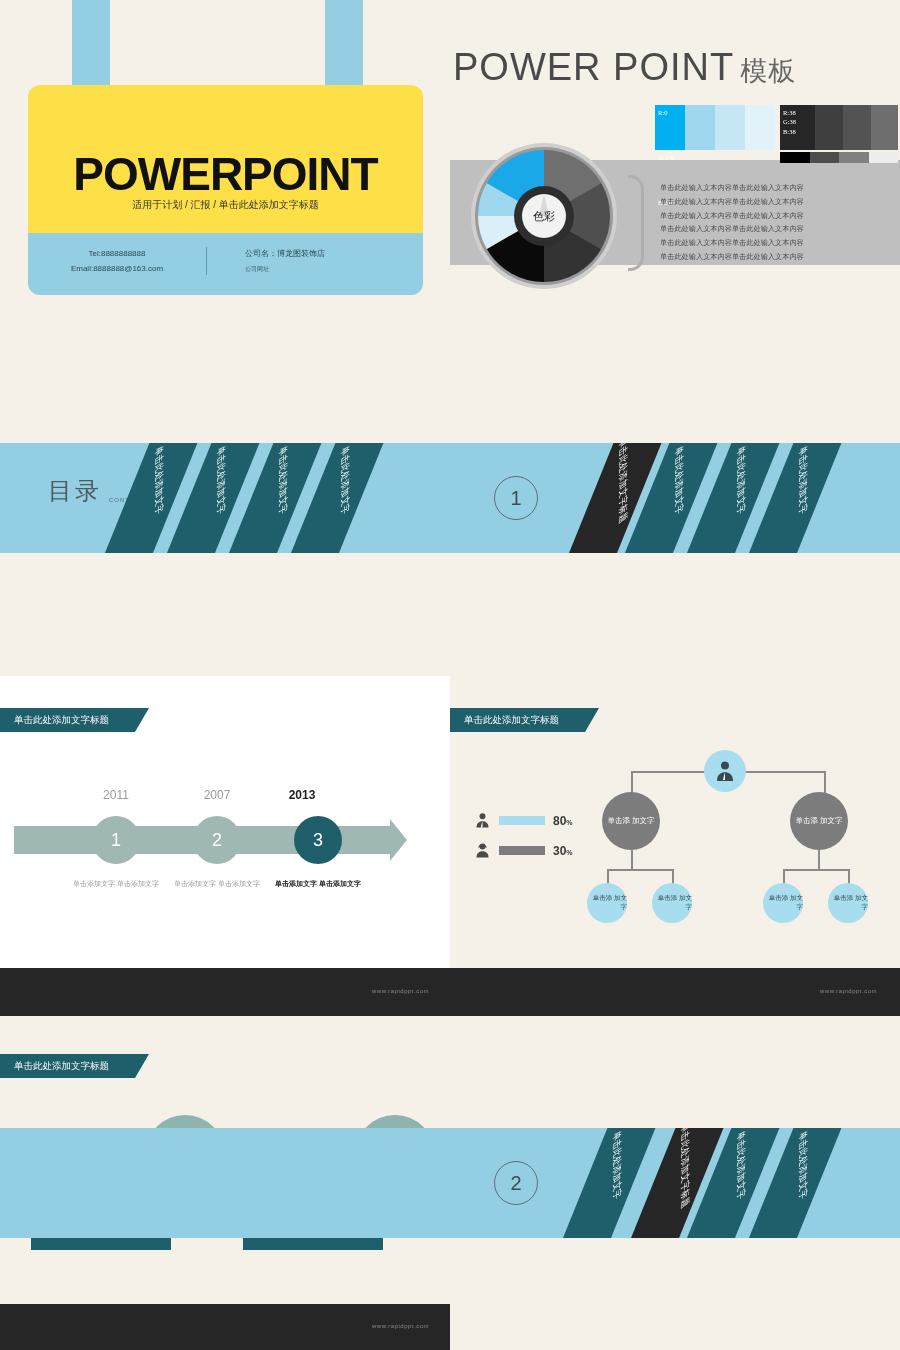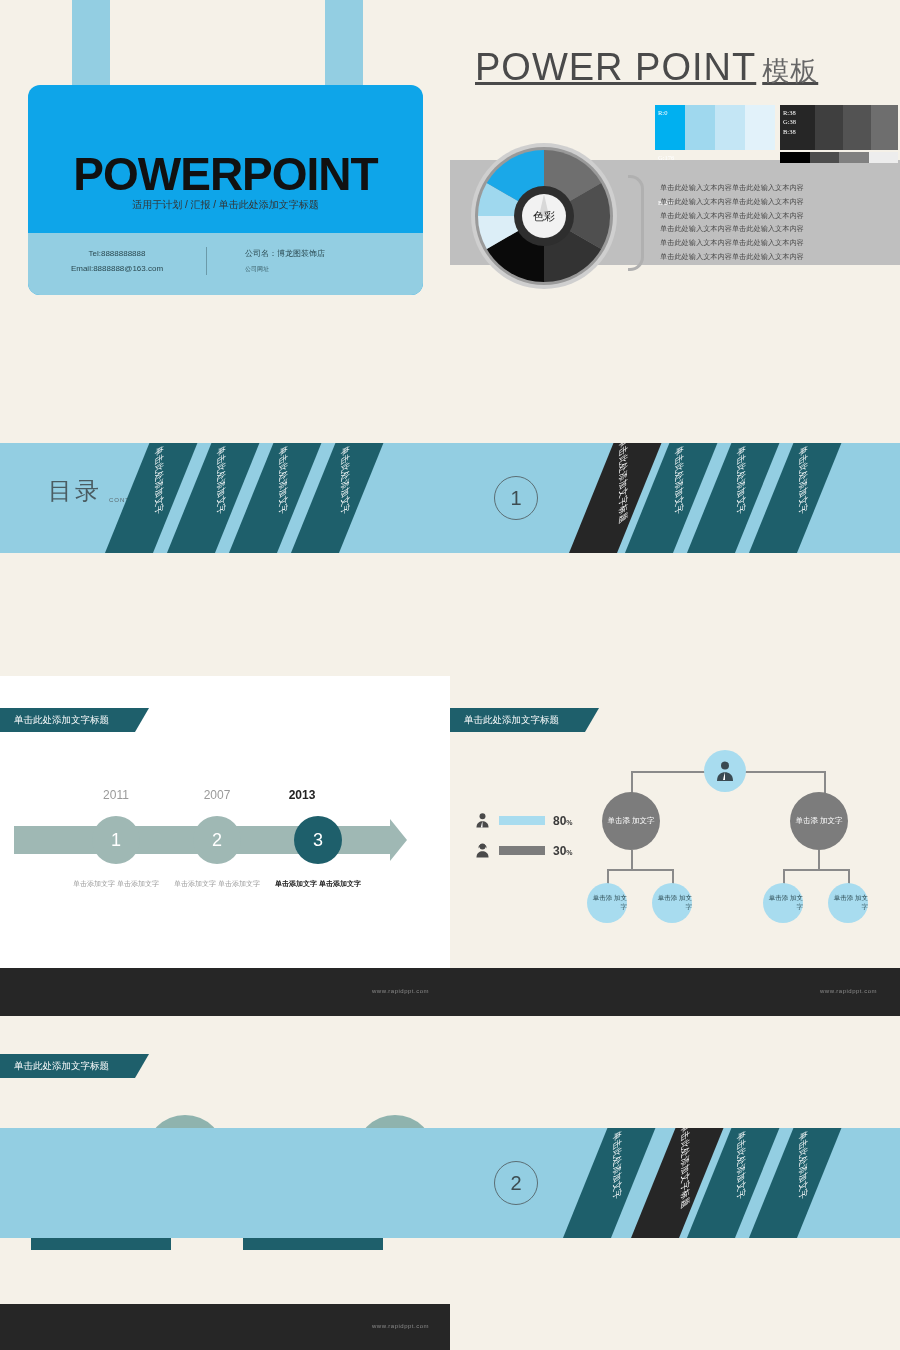--- a/index.html
+++ b/index.html
@@ -14,21 +14,21 @@
   
   .slide-title { position: absolute; left: 0; top: 0; width: 900px; height: 320px; }
 
   .hanger { position: absolute; background: #93CEE2; width: 38px; height: 130px; top: 0; }
   .hanger-left  { left: 72px; }
   .hanger-right { left: 325px; }
 
   .title-card {
     position: absolute; left: 28px; top: 85px;
     width: 395px; height: 210px;
-    background: #0ea5e9; border-radius: 12px;
+    background: #fde047; border-radius: 12px;
     overflow: hidden;
   }
   .title-card-bottom {
     position: absolute; left: 0; bottom: 0; width: 100%; height: 62px;
     background: #93CEE2;
   }
   .logo-circle {
     position: absolute; left: 176px; top: 31px;
     width: 108px; height: 108px; border-radius: 50%;
     background: #F5F1E8;
@@ -53,22 +53,22 @@
     position: absolute; left: 0; bottom: 0; width: 100%; height: 68px;
     display: flex; align-items: center; color: #2b4a52; font-size: 8px;
   }
   .contact-left { flex: 1; text-align: center; line-height: 1.9; }
   .contact-div { width: 1px; height: 28px; background: rgba(60,90,100,.45); }
   .contact-right { flex: 1; padding-left: 38px; line-height: 2.1; }
   .contact-right .cr2 { font-size: 6px; opacity: .85; }
 
   
   .pp-head {
-    position: absolute; left: 475px; top: 46px;
-    font-size: 38px; color: #4a4a4a; font-weight: 300; letter-spacing: 1px; text-decoration: underline;
+    position: absolute; left: 453px; top: 46px;
+    font-size: 38px; color: #4a4a4a; font-weight: 300; letter-spacing: 1px;
   }
   .pp-head .cn { font-size: 27px; color: #666; margin-left: 6px; }
 
   .gray-band {
     position: absolute; left: 450px; top: 160px; width: 450px; height: 105px;
     background: #BFBFBF;
   }
 
   .swatch-blue { position: absolute; left: 655px; top: 105px; width: 120px; height: 45px; display: flex; background:#fff; }
   .swatch-blue div { flex: 1; height: 100%; }

